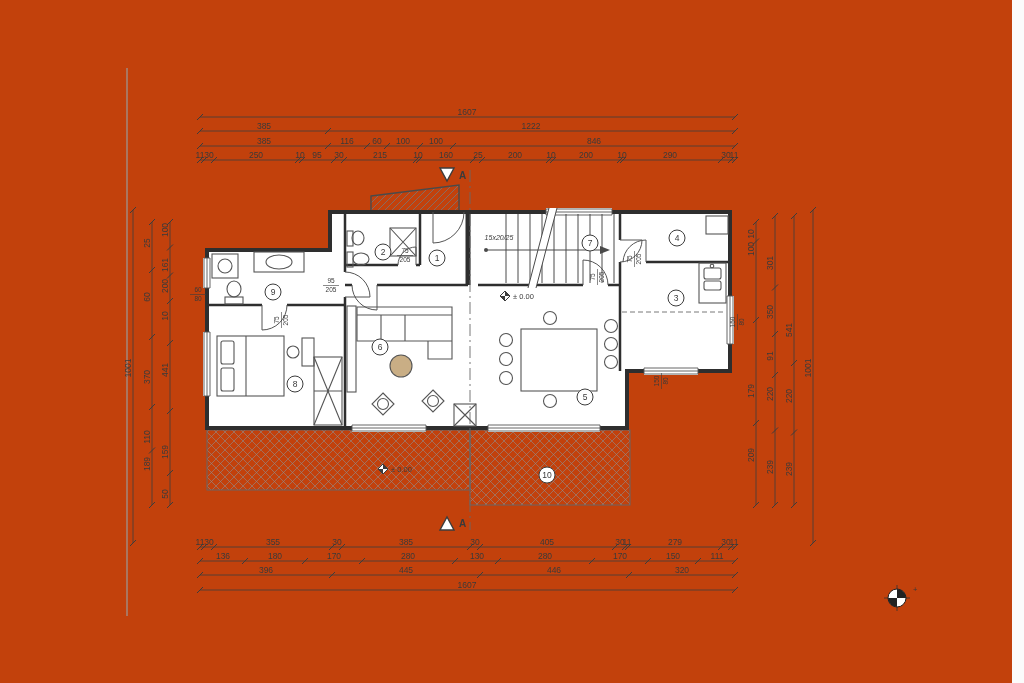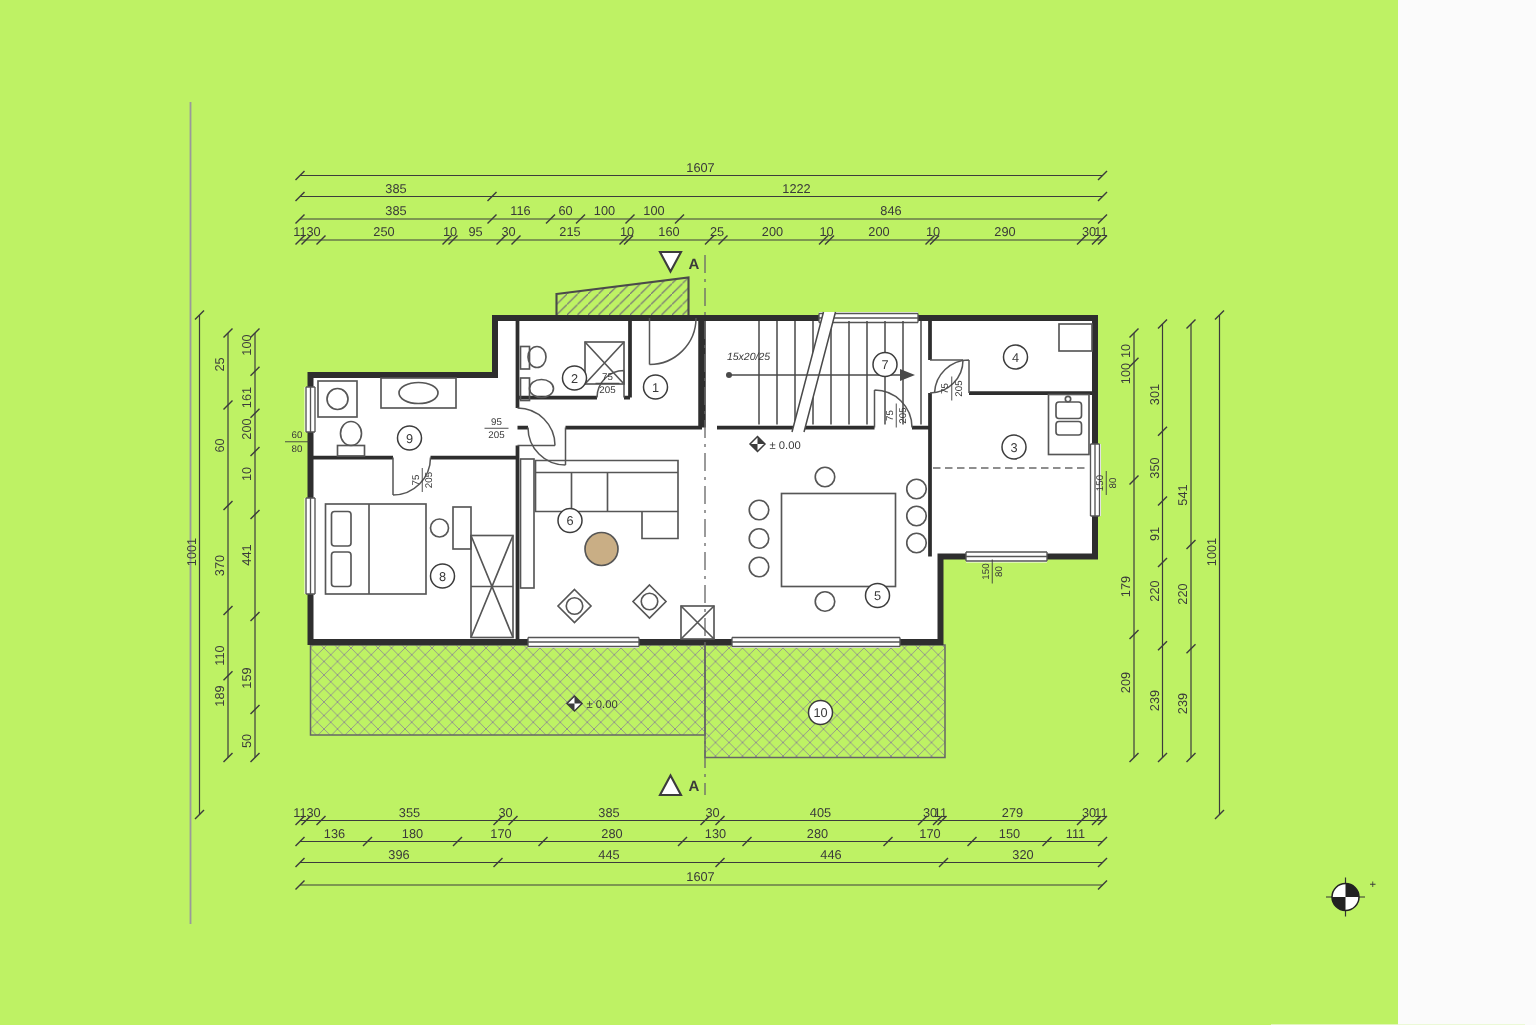--- a/index.html
+++ b/index.html
@@ -1,16 +1,16 @@
 <!DOCTYPE html>
 <html><head>
 <meta charset="utf-8">
 <style>
   html,body{margin:0;padding:0;background:#fbfbfb;}
-  .stage{position:relative;width:932px;height:683px;background:#bef264;overflow:hidden;
+  .stage{position:relative;width:1012px;height:683px;background:#c2410c;overflow:hidden;
          font-family:"Liberation Sans", sans-serif;}
   svg{position:absolute;left:0;top:0;}
   svg text{font-family:"Liberation Sans", sans-serif;fill:#3a3a3a;}
   .dimtxt{font-size:8.5px;}
   .roomtxt{font-size:8.5px;}
   .fractxt{font-size:6.5px;}
   .notetxt{font-size:7px;font-style:italic;}
   .lvltxt{font-size:7.5px;}
   .sectxt{font-size:10px;font-weight:bold;}
 </style>

